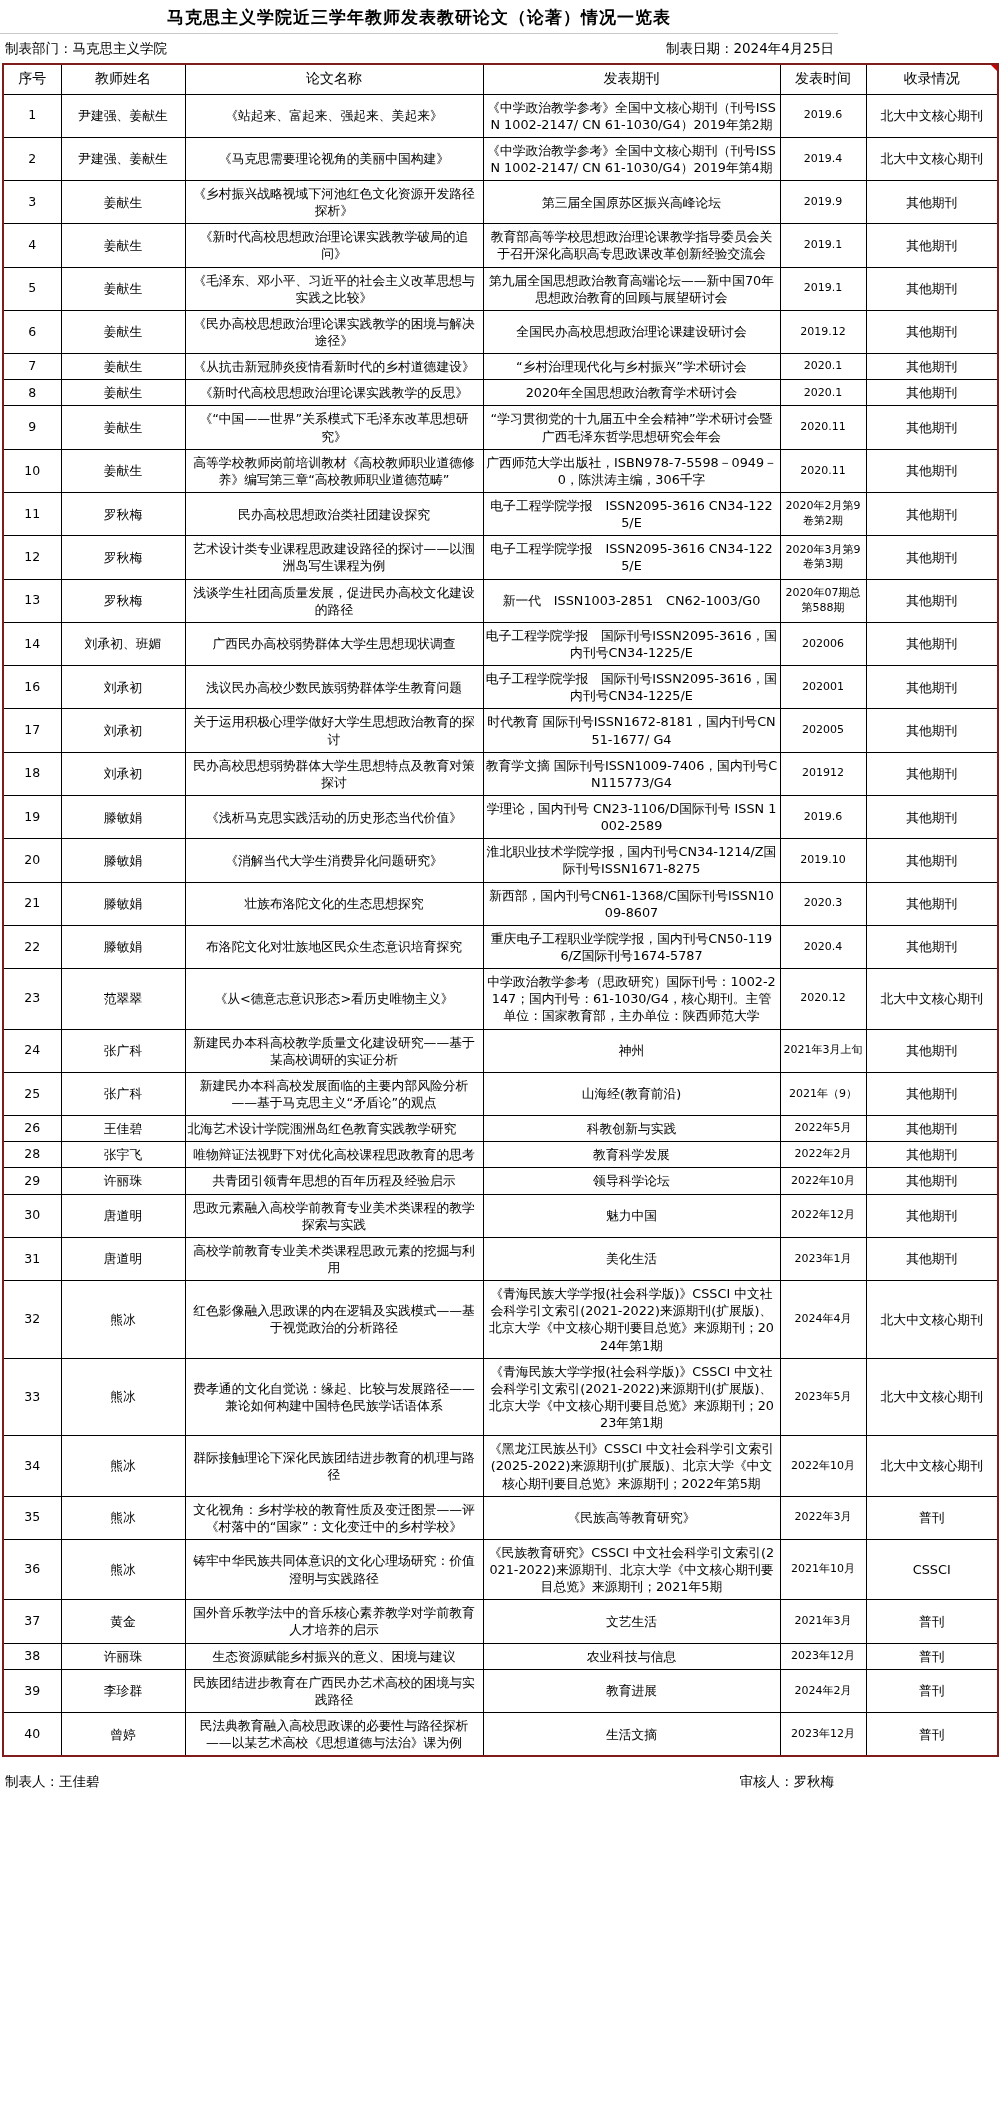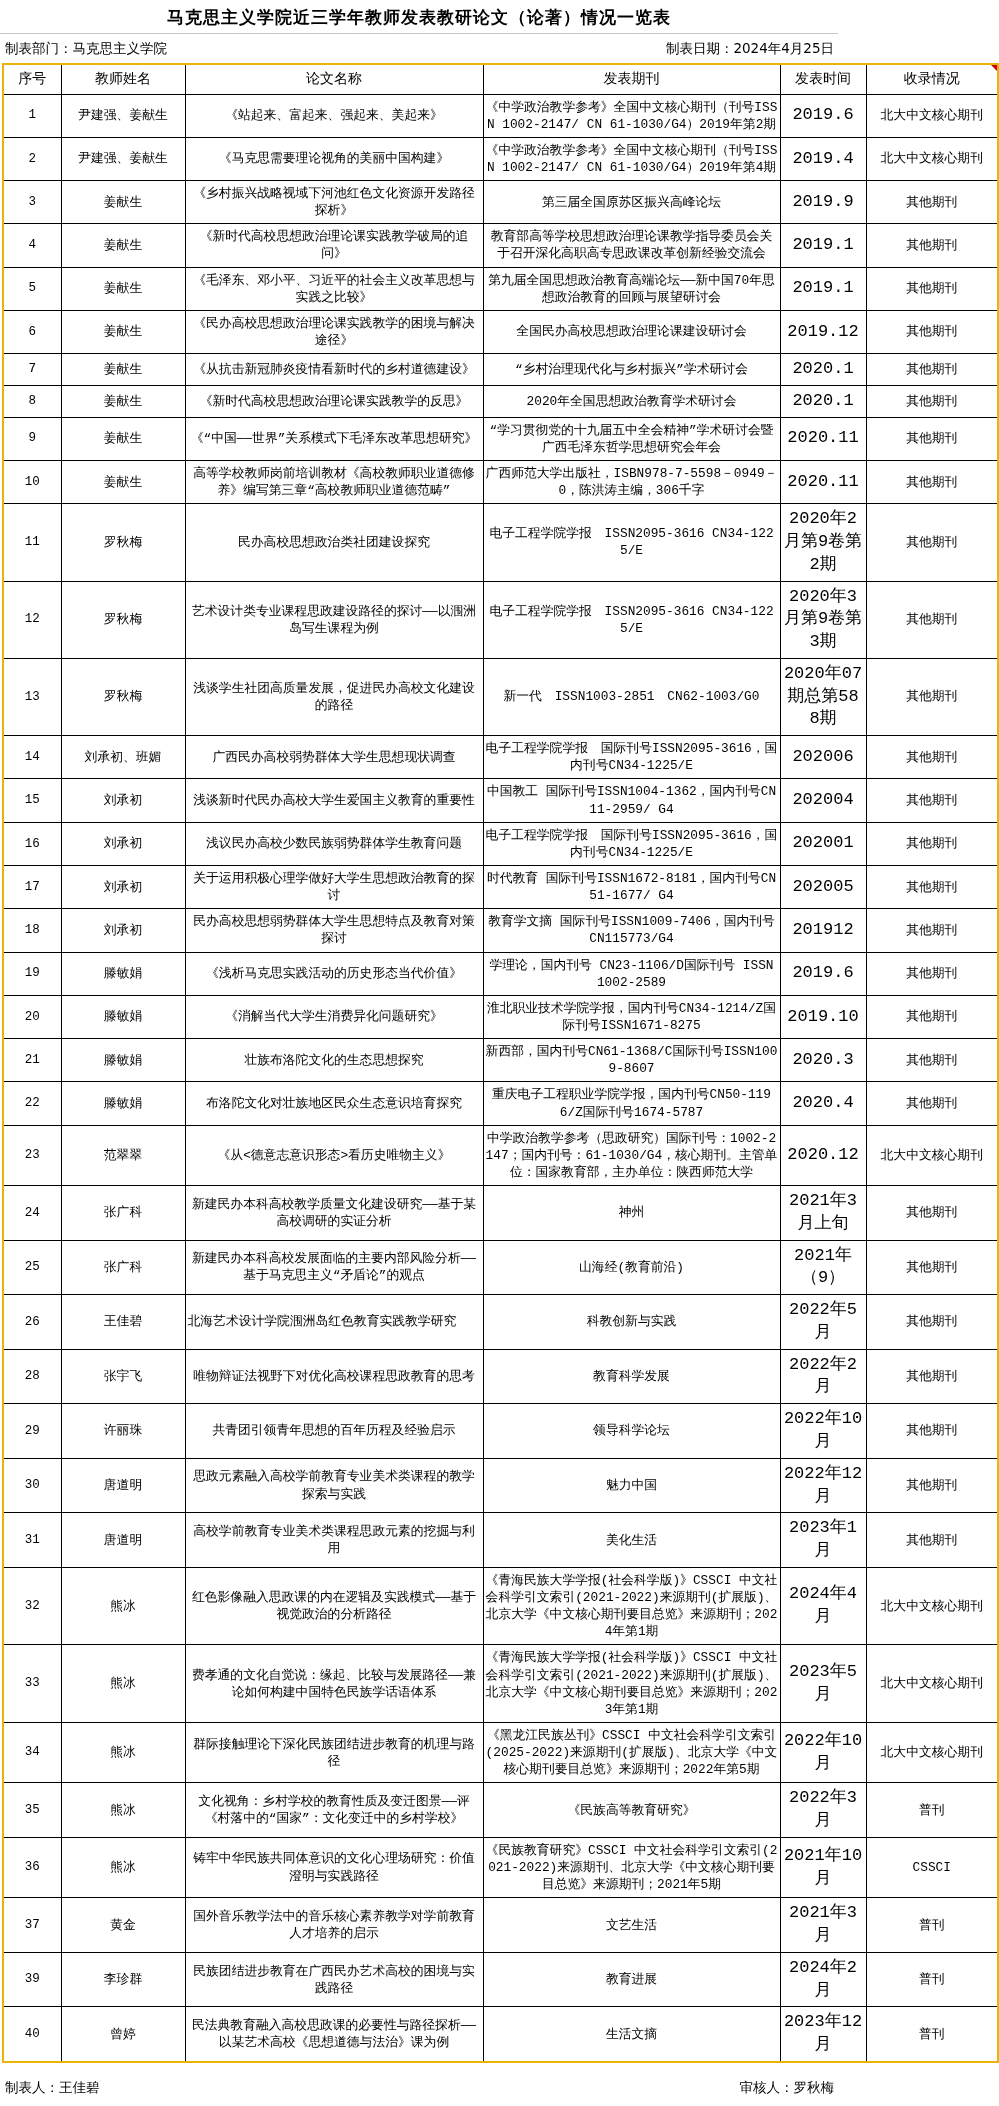--- a/index.html
+++ b/index.html
@@ -24,41 +24,40 @@
     align-items: flex-end;
     font-size: 13.5px;
     padding: 6px 4px 5px 5px;
     text-align: center;
   }
   table.papers {
     border-collapse: collapse;
     table-layout: fixed;
     width: 995px;
     margin: 0 2px;
-    border: 2px solid #eab308;
-    font-family: Liberation Mono, monospace;
+    border: 2px solid #7f1d1d;
   }
   th, td {
     border: 1px solid #000;
     text-align: center;
     vertical-align: middle;
     padding: 4px 2px;
     position: relative;
     overflow-wrap: break-word;
     word-break: break-all;
   }
   th {
     font-weight: normal;
     font-size: 14px;
     height: 30px;
     padding: 2px;
   }
   td { font-size: 12.8px; line-height: 1.34; }
   td.c-no { font-size: 12.5px; }
-  td.c-date { font-size: 17px; }
+  td.c-date { font-size: 11px; }
   .corner-red {
     position: absolute; top: 0; right: 0;
     width: 0; height: 0;
     border-top: 6px solid #cc0000;
     border-left: 6px solid transparent;
   }
   .footer-row {
     display: flex;
     justify-content: space-between;
     font-size: 13.5px;
@@ -206,28 +205,20 @@
   </tr>
         <tr>
     <td class="c-no">14</td>
     <td class="c-teacher">刘承初、班媚</td>
     <td class="c-paper">广西民办高校弱势群体大学生思想现状调查</td>
     <td class="c-journal">电子工程学院学报　国际刊号ISSN2095-3616，国内刊号CN34-1225/E</td>
     <td class="c-date">202006</td>
     <td class="c-status">其他期刊</td>
   </tr>
         <tr>
-    <td class="c-no">15</td>
-    <td class="c-teacher">刘承初</td>
-    <td class="c-paper">浅谈新时代民办高校大学生爱国主义教育的重要性</td>
-    <td class="c-journal">中国教工 国际刊号ISSN1004-1362，国内刊号CN11-2959/ G4</td>
-    <td class="c-date">202004</td>
-    <td class="c-status">其他期刊</td>
-  </tr>
-        <tr>
     <td class="c-no">16</td>
     <td class="c-teacher">刘承初</td>
     <td class="c-paper">浅议民办高校少数民族弱势群体学生教育问题</td>
     <td class="c-journal">电子工程学院学报　国际刊号ISSN2095-3616，国内刊号CN34-1225/E</td>
     <td class="c-date">202001</td>
     <td class="c-status">其他期刊</td>
   </tr>
         <tr>
     <td class="c-no">17</td>
     <td class="c-teacher">刘承初</td>
@@ -382,20 +373,28 @@
   </tr>
         <tr>
     <td class="c-no">37</td>
     <td class="c-teacher">黄金</td>
     <td class="c-paper">国外音乐教学法中的音乐核心素养教学对学前教育人才培养的启示</td>
     <td class="c-journal">文艺生活</td>
     <td class="c-date">2021年3月</td>
     <td class="c-status">普刊</td>
   </tr>
         <tr>
+    <td class="c-no">38</td>
+    <td class="c-teacher">许丽珠</td>
+    <td class="c-paper">生态资源赋能乡村振兴的意义、困境与建议</td>
+    <td class="c-journal">农业科技与信息</td>
+    <td class="c-date">2023年12月</td>
+    <td class="c-status">普刊</td>
+  </tr>
+        <tr>
     <td class="c-no">39</td>
     <td class="c-teacher">李珍群</td>
     <td class="c-paper">民族团结进步教育在广西民办艺术高校的困境与实践路径</td>
     <td class="c-journal">教育进展</td>
     <td class="c-date">2024年2月</td>
     <td class="c-status">普刊</td>
   </tr>
         <tr>
     <td class="c-no">40</td>
     <td class="c-teacher">曾婷</td>

